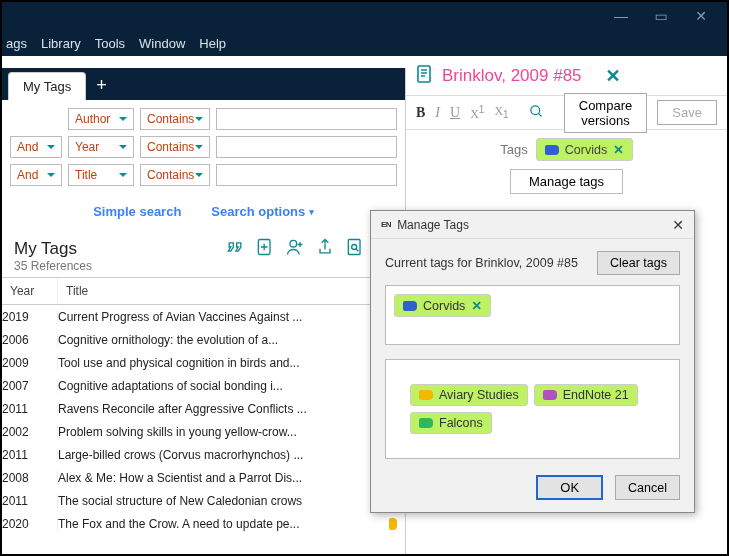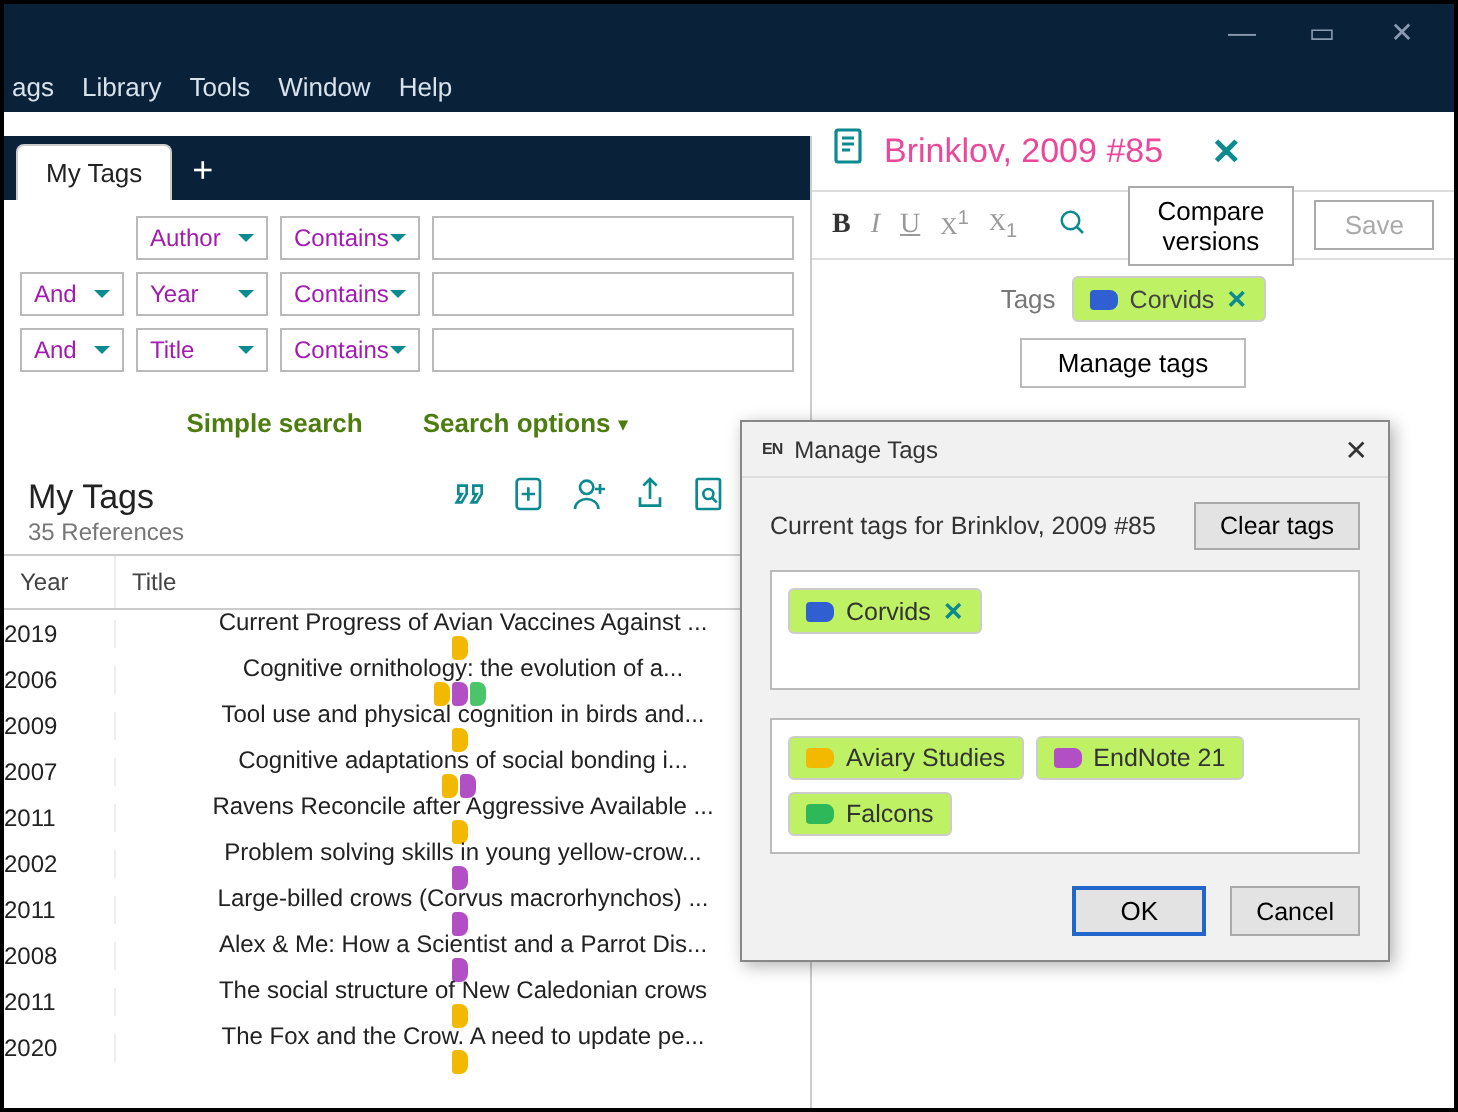--- a/index.html
+++ b/index.html
@@ -9,41 +9,41 @@
 .wc { width: 40px; height: 28px; display: flex; align-items: center; justify-content: center; color: #8a9bb0; font-size: 14px; cursor: pointer; }
 .menubar { height: 26px; background: #0a2239; display: flex; align-items: center; padding-left: 4px; gap: 14px; color: #d8e2ec; font-size: 13px; }
 .menubar span { cursor: pointer; }
 .content { flex: 1; display: flex; overflow: hidden; }
 .left { width: 404px; display: flex; flex-direction: column; border-right: 1px solid #ccc; background: #fff; margin-top: 12px; }
 .tabstrip { height: 32px; display: flex; align-items: flex-end; background: #0a2239; }
 .tab { background: #fff; border: 1px solid #ccc; border-bottom: none; border-top-left-radius: 4px; border-top-right-radius: 4px; padding: 6px 14px; font-size: 13px; color: #222; margin-left: 6px; }
 .addtab { color: #fff; font-size: 18px; padding: 4px 10px; cursor: pointer; }
 .searcharea { padding: 8px; display: flex; flex-direction: column; gap: 6px; }
 .searchrow { display: flex; gap: 6px; }
-.sel { border: 1px solid #bbb; height: 22px; font-size: 12px; color: #a21caf; padding: 0 20px 0 6px; background: #fff; display: flex; align-items: center; position: relative; cursor: pointer; }
+.sel { border: 1px solid #bbb; height: 22px; font-size: 12px; color: #c2410c; padding: 0 20px 0 6px; background: #fff; display: flex; align-items: center; position: relative; cursor: pointer; }
 .sel::after { content: ""; position: absolute; right: 6px; top: 8px; border: 4px solid transparent; border-top-color: #0b8a8f; }
 .sel.bool { width: 52px; }
 .sel.field { width: 66px; }
 .sel.op { width: 70px; }
 .txtin { border: 1px solid #bbb; height: 22px; flex: 1; font-size: 12px; padding: 0 4px; }
 .searchlinks { display: flex; justify-content: center; gap: 30px; padding: 10px 0 12px; font-size: 13px; }
-.slink { color: #4d7c0f; font-weight: 600; cursor: pointer; display: flex; align-items: center; gap: 4px; }
+.slink { color: #3b82f6; font-weight: 600; cursor: pointer; display: flex; align-items: center; gap: 4px; }
 .listhdr { padding: 8px 12px 4px; position: relative; }
 .listhdr h2 { font-size: 17px; font-weight: 400; color: #222; }
 .refcount { font-size: 12px; color: #777; }
 .iconrow { position: absolute; right: 10px; top: 6px; display: flex; gap: 10px; color: #0b8a8f; font-size: 18px; }
 .iconrow svg { width: 20px; height: 20px; stroke: #0b8a8f; fill: none; stroke-width: 1.6; cursor: pointer; }
 .grid { flex: 1; overflow: hidden; display: flex; flex-direction: column; }
 .gridhead { display: flex; border-top: 1px solid #ccc; border-bottom: 1px solid #ccc; font-size: 12px; color: #444; }
 .gridhead .col { padding: 6px 8px; }
 .col.y { width: 56px; border-right: 1px solid #eee; }
 .col.t { flex: 1; }
 .gridbody { flex: 1; overflow-y: hidden; position: relative; }
 .row { display: flex; align-items: center; height: 23px; font-size: 12px; color: #222; }
-.row .col.t { display: flex; align-items: center; overflow: hidden; flex-direction: column; }
+.row .col.t { display: flex; align-items: center; overflow: hidden; }
 .row .tt { white-space: nowrap; overflow: hidden; text-overflow: ellipsis; flex: 1; }
 .tagdots { display: flex; gap: 1px; margin-left: 4px; margin-right: 8px; }
 .tagdot { width: 8px; height: 12px; border-radius: 2px 4px 4px 2px; }
 .right { flex: 1; display: flex; flex-direction: column; background: #fff; position: relative; }
 .refhead { height: 40px; display: flex; align-items: center; padding: 0 10px; gap: 10px; border-bottom: 1px solid #ddd; }
 .refhead .icon { color: #0b8a8f; font-size: 16px; }
 .reftitle { font-size: 17px; color: #ec4899; flex-shrink: 0; }
 .reftabs { display: flex; gap: 16px; margin-left: auto; font-size: 14px; }
 .reftab { color: #888; cursor: pointer; padding-bottom: 2px; }
 .reftab.active { color: #0b8a8f; border-bottom: 2px solid #0b8a8f; font-weight: 600; }
@@ -67,21 +67,21 @@
 .dlghead { height: 28px; display: flex; align-items: center; padding: 0 10px; font-size: 12px; color: #333; border-bottom: 1px solid #ddd; }
 .dlghead .en { font-size: 8px; font-weight: bold; margin-right: 6px; letter-spacing: -0.5px; }
 .dlghead .dx { margin-left: auto; font-size: 14px; cursor: pointer; }
 .dlgbody { padding: 12px 14px; font-size: 12.5px; color: #333; }
 .currlabel { display: flex; align-items: center; justify-content: space-between; margin-bottom: 10px; }
 .dlgbtn { background: #e3e3e3; border: 1px solid #aaa; padding: 4px 12px; font-size: 12.5px; cursor: pointer; }
 .tagbox { background: #fff; border: 1px solid #bbb; min-height: 60px; padding: 8px; margin-bottom: 14px; }
 .availrow { display: flex; align-items: center; gap: 8px; margin-bottom: 10px; }
 .availrow .si { flex: 1; border: 2px solid #0b8a8f; height: 22px; display: flex; align-items: center; position: relative; background: #fff; }
 .availrow .si svg { position: absolute; right: 5px; width: 13px; height: 13px; stroke: #555; fill: none; stroke-width: 2; }
-.chiprow { background: #fff; border: 1px solid #bbb; padding: 8px; display: flex; gap: 6px; flex-wrap: wrap; margin-bottom: 16px; }
+.chiprow { background: #fff; border: 1px solid #bbb; padding: 24px; display: flex; gap: 6px; flex-wrap: wrap; margin-bottom: 16px; }
 .dlgfoot { display: flex; justify-content: flex-end; gap: 12px; }
 .dlgfoot .ok { border: 2px solid #2266cc; background: #e3e3e3; padding: 3px 22px; font-size: 13px; cursor: pointer; }
 .scrollthumb { position: absolute; right: 0; width: 10px; background: #c8c8c8; border-radius: 2px; }
 </style>
 </head>
 <body>
 
 <div class="app">
   <div class="titlebar">
     <div class="wc">—</div>
@@ -204,21 +204,21 @@
                 <span class="tt">Cognitive adaptations of social bonding i...</span>
                 <span class="tagdots">
                   <span class="tagdot" style="background: rgb(242, 185, 0);"></span>
                   <span class="tagdot" style="background: rgb(178, 79, 196);"></span>
                 </span>
               </div>
             </div>
             <div class="row">
               <div class="col y">2011</div>
               <div class="col t">
-                <span class="tt">Ravens Reconcile after Aggressive Available ...</span>
+                <span class="tt">Ravens Reconcile after Aggressive Conflicts ...</span>
                 <span class="tagdots">
                   <span class="tagdot" style="background: rgb(242, 185, 0);"></span>
                 </span>
               </div>
             </div>
             <div class="row">
               <div class="col y">2002</div>
               <div class="col t">
                 <span class="tt">Problem solving skills in young yellow-crow...</span>
                 <span class="tagdots">

